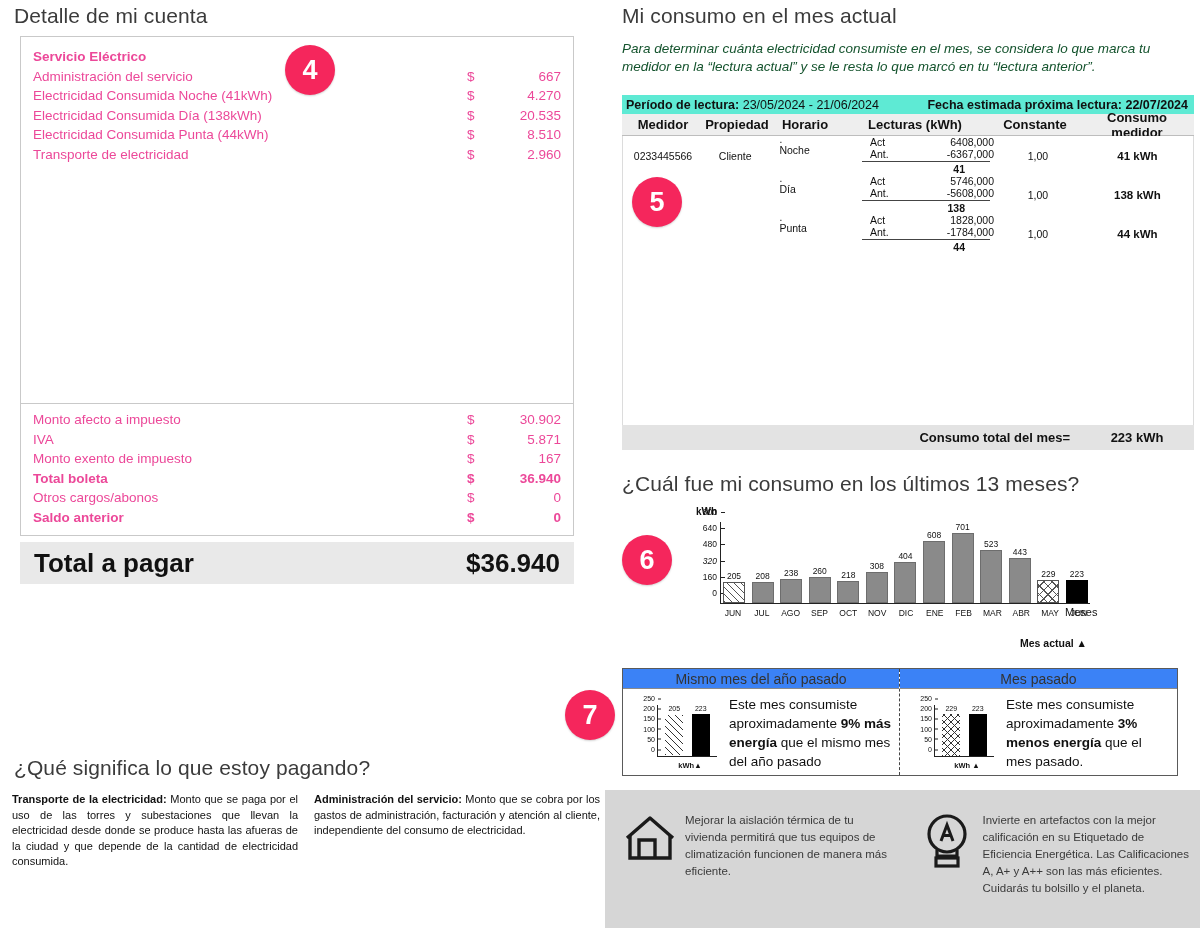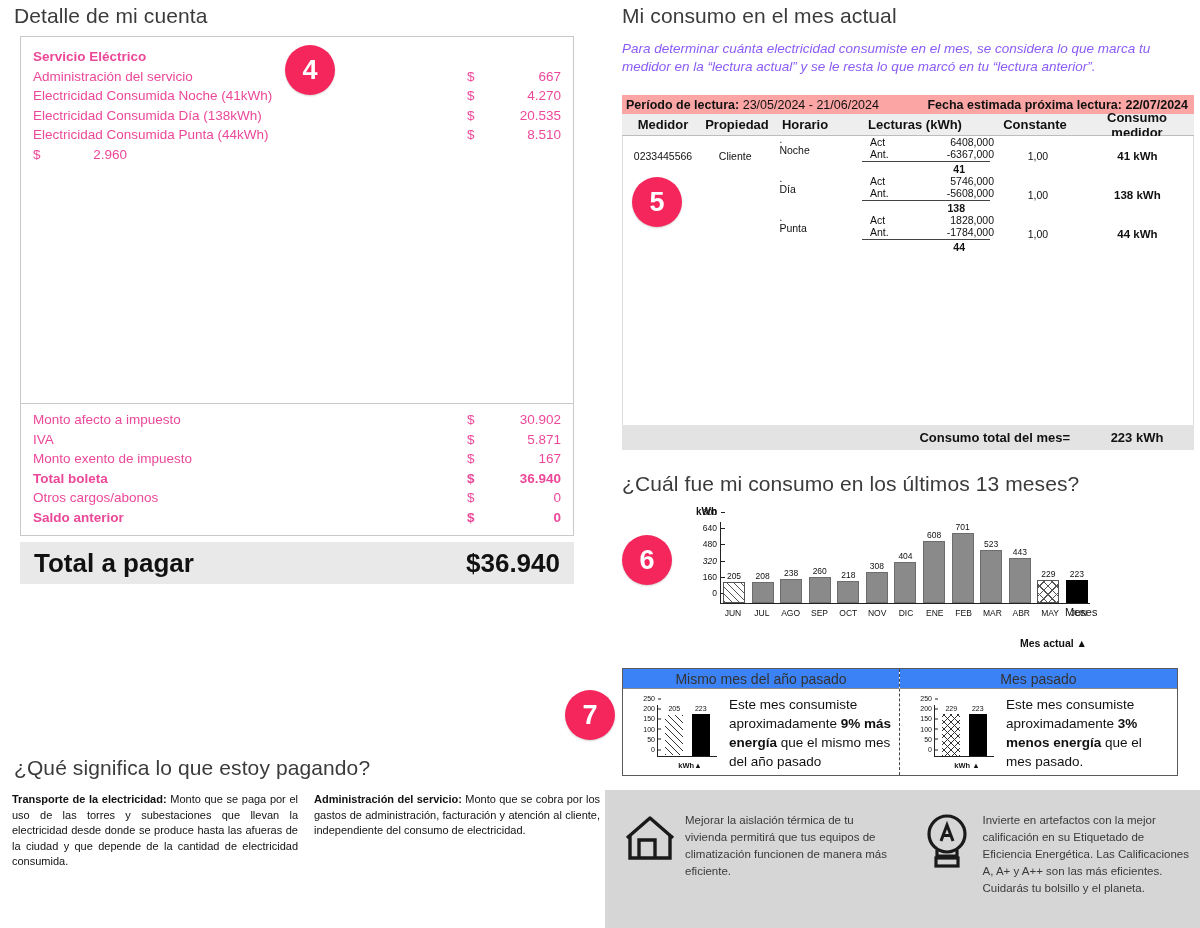--- a/index.html
+++ b/index.html
@@ -68,26 +68,26 @@
     background: #e9e9e9;
     box-sizing: border-box;
     display: flex; align-items: center; justify-content: space-between;
     padding: 0 14px;
     font-size: 26px; font-weight: bold; color: #111;
   }
 
   
   #consumo-intro {
     left: 622px; top: 40px; width: 572px;
-    font-size: 13.5px; font-style: italic; line-height: 18px; color: #8b5cf6;
+    font-size: 13.5px; font-style: italic; line-height: 18px; color: #14532d;
   }
 
   #periodo-bar {
     left: 622px; top: 95px; width: 572px; height: 19px;
-    background: #fca5a5;
+    background: #5eead4;
     display: flex; align-items: center;
     font-size: 12.5px;
     box-sizing: border-box;
   }
   #periodo-bar .p-left  { padding-left: 4px; }
   #periodo-bar .p-right { margin-left: auto; padding-right: 6px; }
   #periodo-bar b { font-weight: bold; }
 
   #meter-head {
     left: 622px; top: 114px; width: 572px; height: 22px;
@@ -309,20 +309,21 @@
           <span class="lbl">Electricidad Consumida Día (138kWh)</span>
           <span class="cur">$</span>
           <span class="amt">20.535</span>
         </div>
         <div class="row">
           <span class="lbl">Electricidad Consumida Punta (44kWh)</span>
           <span class="cur">$</span>
           <span class="amt">8.510</span>
         </div>
         <div class="row">
+          <span class="lbl">Transporte de electricidad</span>
           <span class="cur">$</span>
           <span class="amt">2.960</span>
         </div>
       </div>
   </div>
 
   <div id="totales">
       <div class="row">
         <span class="lbl">Monto afecto a impuesto</span>
         <span class="cur">$</span>

